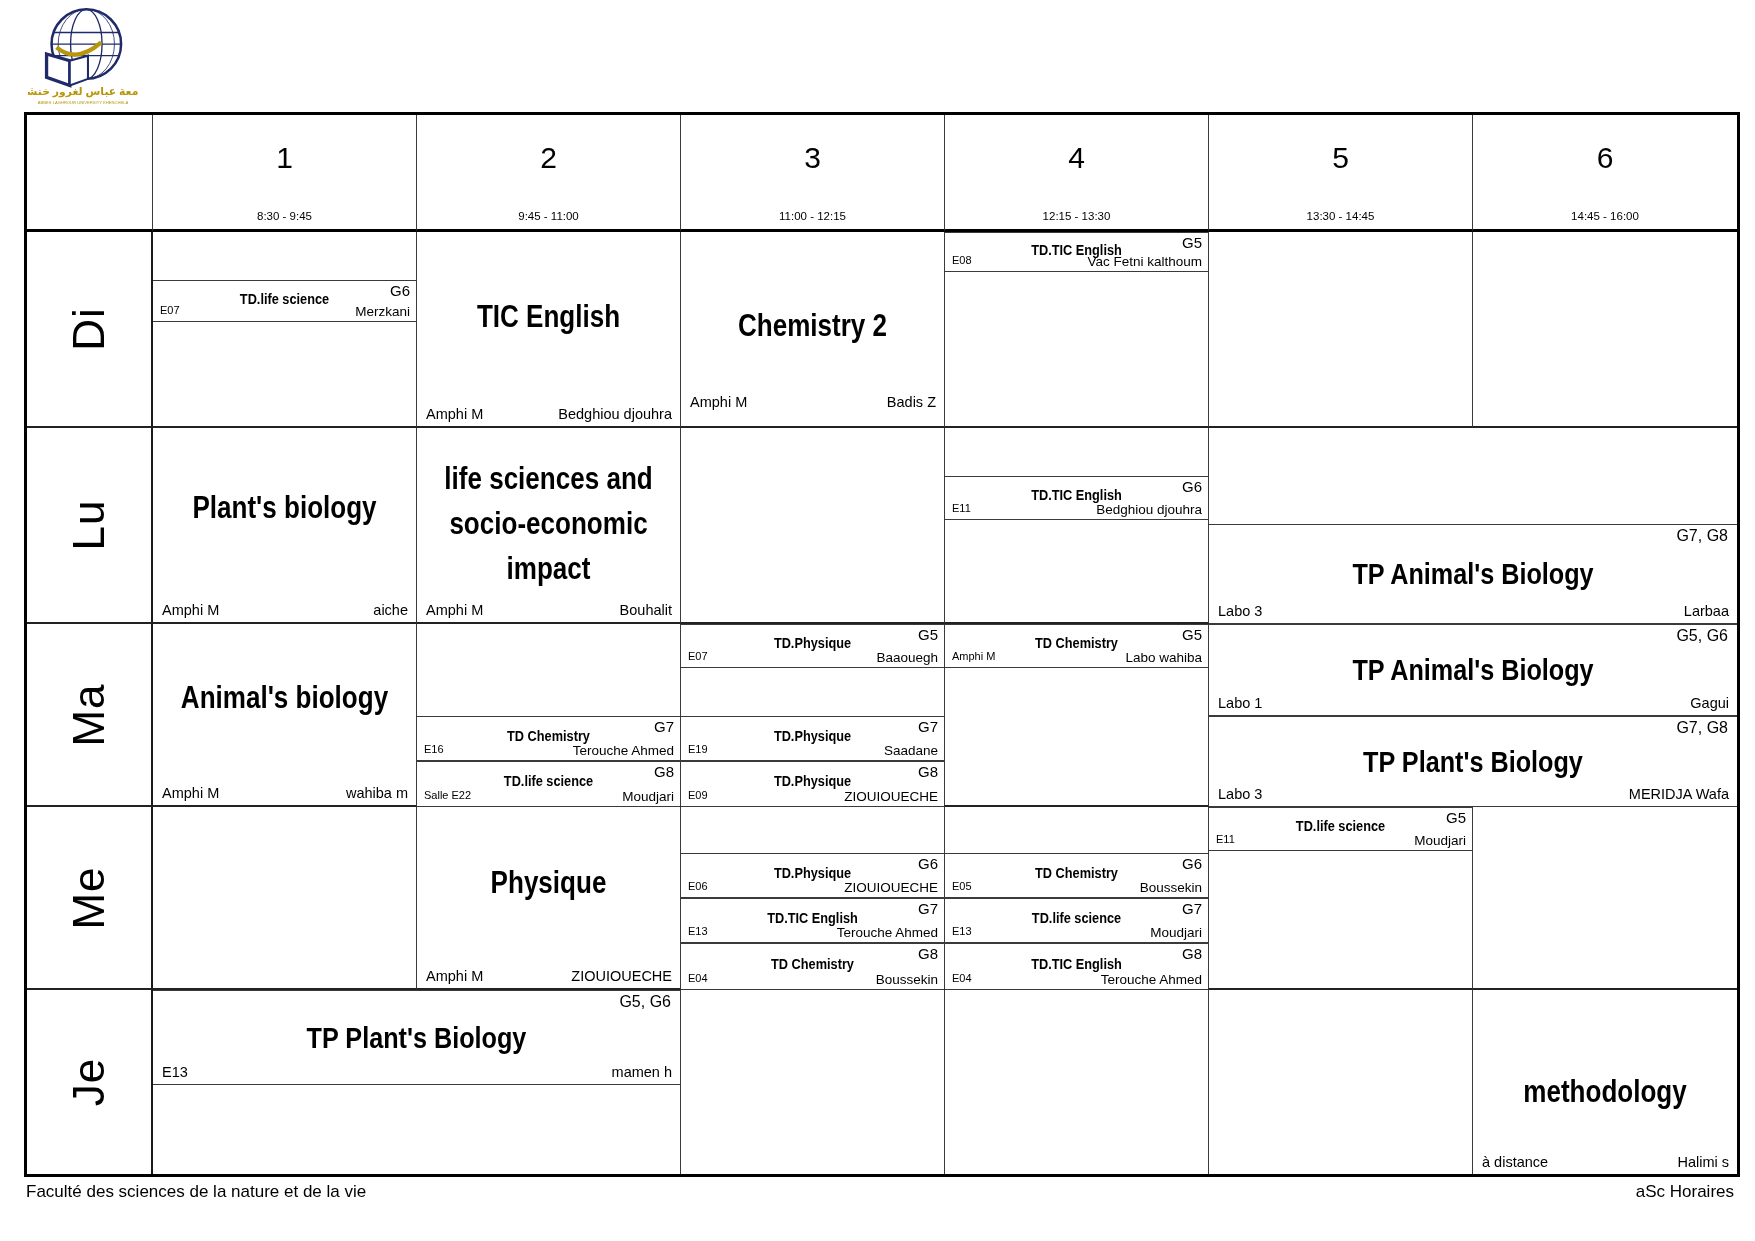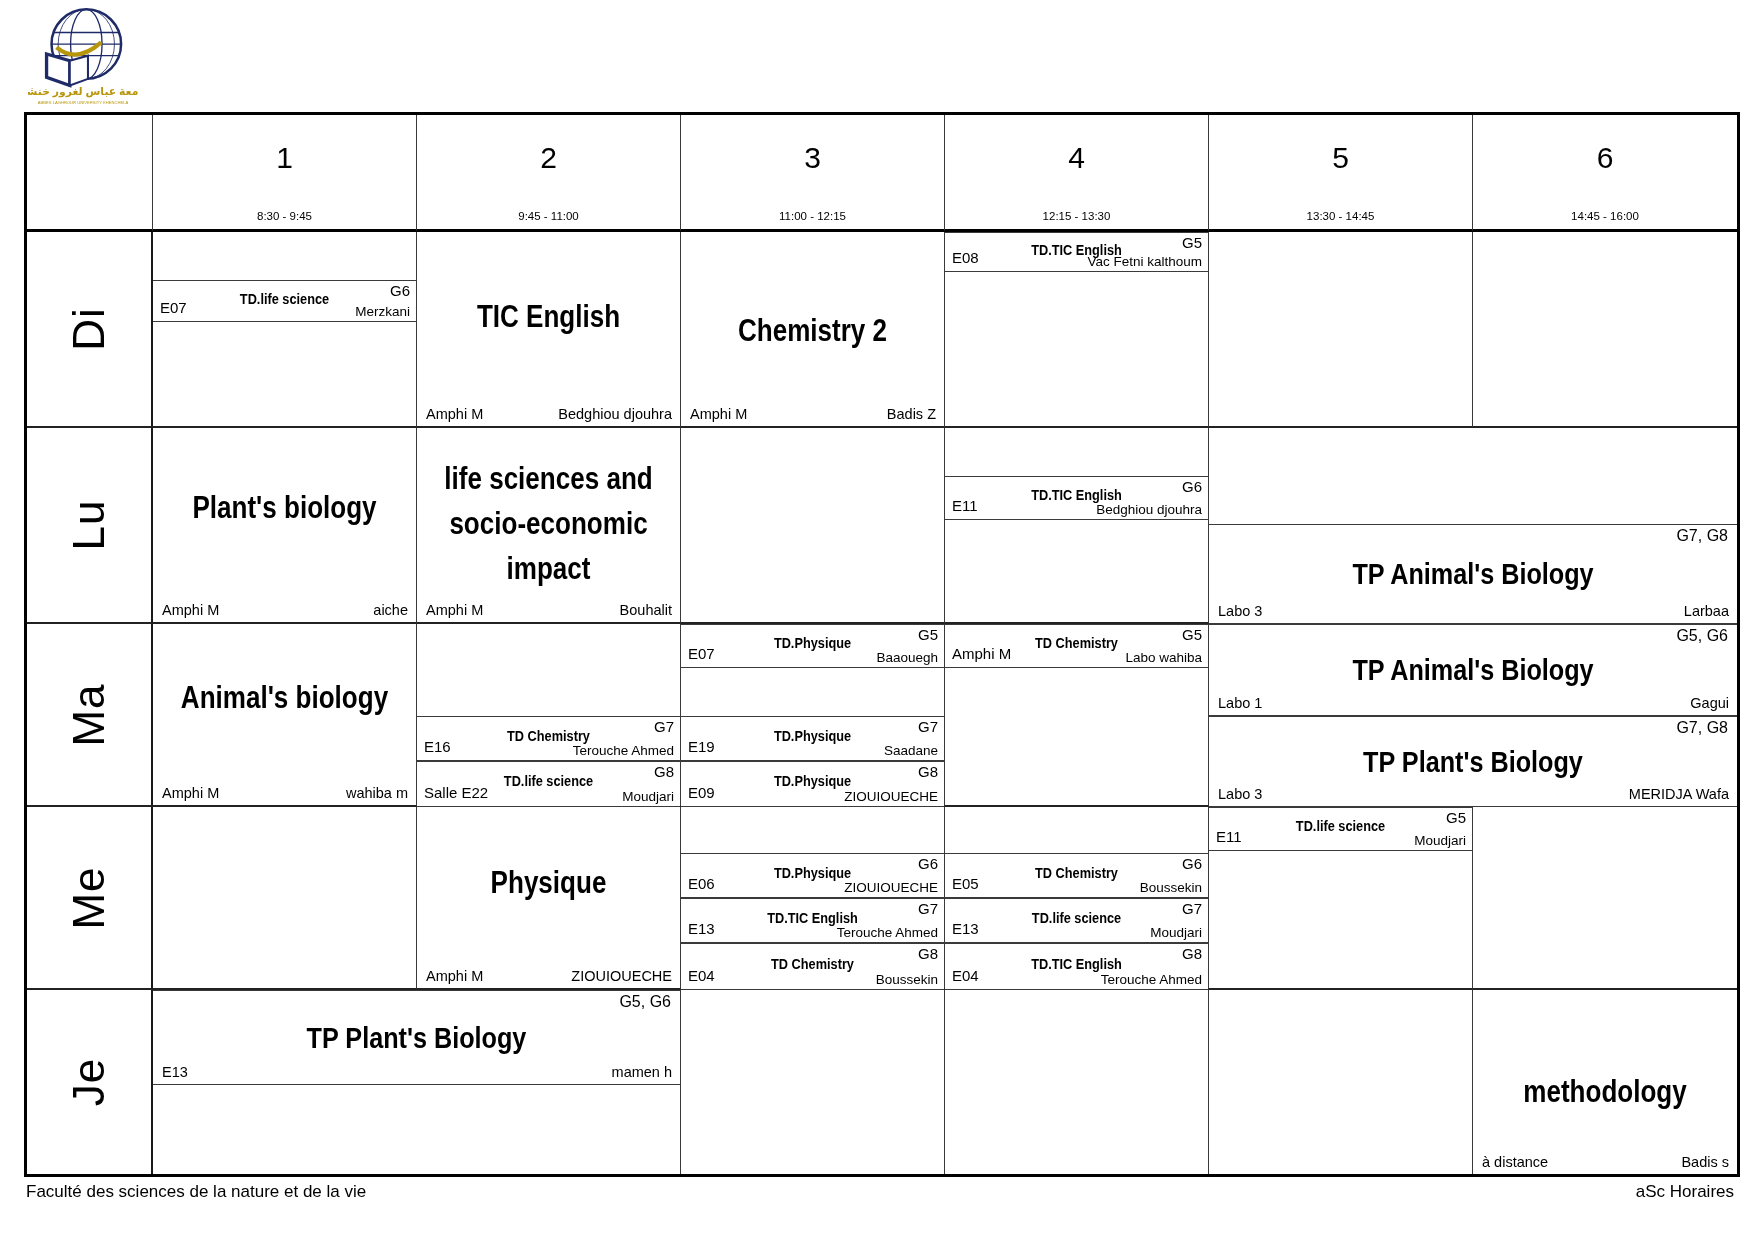--- a/index.html
+++ b/index.html
@@ -41,21 +41,21 @@
   .evt.boxed{border-top:1px solid #3a3a3a;border-bottom:1px solid #3a3a3a;}
   .evt .ttl{
     position:absolute;left:0;right:0;text-align:center;font-weight:bold;
     white-space:pre-line;line-height:1.45;
   }
   .evt .grp{position:absolute;font-weight:400;}
   .evt .room{position:absolute;left:7px;font-weight:400;}
   .evt .tea{position:absolute;right:6px;font-weight:400;}
   .evt-small .ttl{top:40%;transform:translateY(-50%) scaleX(0.85);font-size:15px;}
   .evt-small .grp{top:1px;right:6px;font-size:15px;}
-  .evt-small .room{bottom:5px;font-size:15px;}
+  .evt-small .room{bottom:5px;font-size:11px;}
   .evt-small .tea{bottom:2px;font-size:13.5px;}
   .evt-big .ttl{transform:translateY(-50%) scaleX(0.84);font-size:31px;}
   .evt-big .room{bottom:4px;left:9px;font-size:14.5px;}
   .evt-big .tea{bottom:4px;right:8px;font-size:14.5px;}
   .evt-tp .ttl{transform:translateY(-50%) scaleX(0.84);font-size:30px;}
   .evt-tp .grp{top:2px;right:9px;font-size:16px;}
   .evt-tp .room{bottom:4px;left:9px;font-size:14.5px;}
   .evt-tp .tea{bottom:4px;right:8px;font-size:14.5px;}
 </style>
 </head>
@@ -118,21 +118,21 @@
       </div>
     </div>
     <div class="cell" style="grid-area: 2 / 3 / auto / span 1;">
       <div class="evt evt-big" style="top: 0px; bottom: 0px;">
         <div class="ttl" style="top: 44%;">TIC English</div>
         <div class="room">Amphi M</div>
         <div class="tea">Bedghiou djouhra</div>
       </div>
     </div>
     <div class="cell" style="grid-area: 2 / 4 / auto / span 1;">
-      <div class="evt evt-big" style="top: 0px; bottom: 0px; margin-top: 24px;">
+      <div class="evt evt-big" style="top: 0px; bottom: 12px; margin-top: 24px;">
         <div class="ttl" style="top: 44%;">Chemistry 2</div>
         <div class="room">Amphi M</div>
         <div class="tea">Badis Z</div>
       </div>
     </div>
     <div class="cell" style="grid-area: 2 / 5 / auto / span 1;">
       <div class="evt evt-small boxed" style="top: 0px; height: 40px;">
         <div class="grp">G5</div>
         <div class="ttl" style="top: 44%;">TD.TIC English</div>
         <div class="room">E08</div>
@@ -314,19 +314,19 @@
         <div class="tea">mamen h</div>
       </div>
     </div>
     <div class="cell last-row" style="grid-area: 6 / 4 / auto / span 1;"></div>
     <div class="cell last-row" style="grid-area: 6 / 5 / auto / span 1;"></div>
     <div class="cell last-row" style="grid-area: 6 / 6 / auto / span 1;"></div>
     <div class="cell last-col last-row" style="grid-area: 6 / 7 / auto / span 1;">
       <div class="evt evt-big" style="top: 1px; bottom: 0px;">
         <div class="ttl" style="top: 55%;">methodology</div>
         <div class="room">à distance</div>
-        <div class="tea">Badis s</div>
+        <div class="tea">Halimi s</div>
       </div>
     </div>
   </div>
 
 <div class="footer-left">Faculté des sciences de la nature et de la vie</div>
 <div class="footer-right">aSc Horaires</div>
 
 </body></html>

